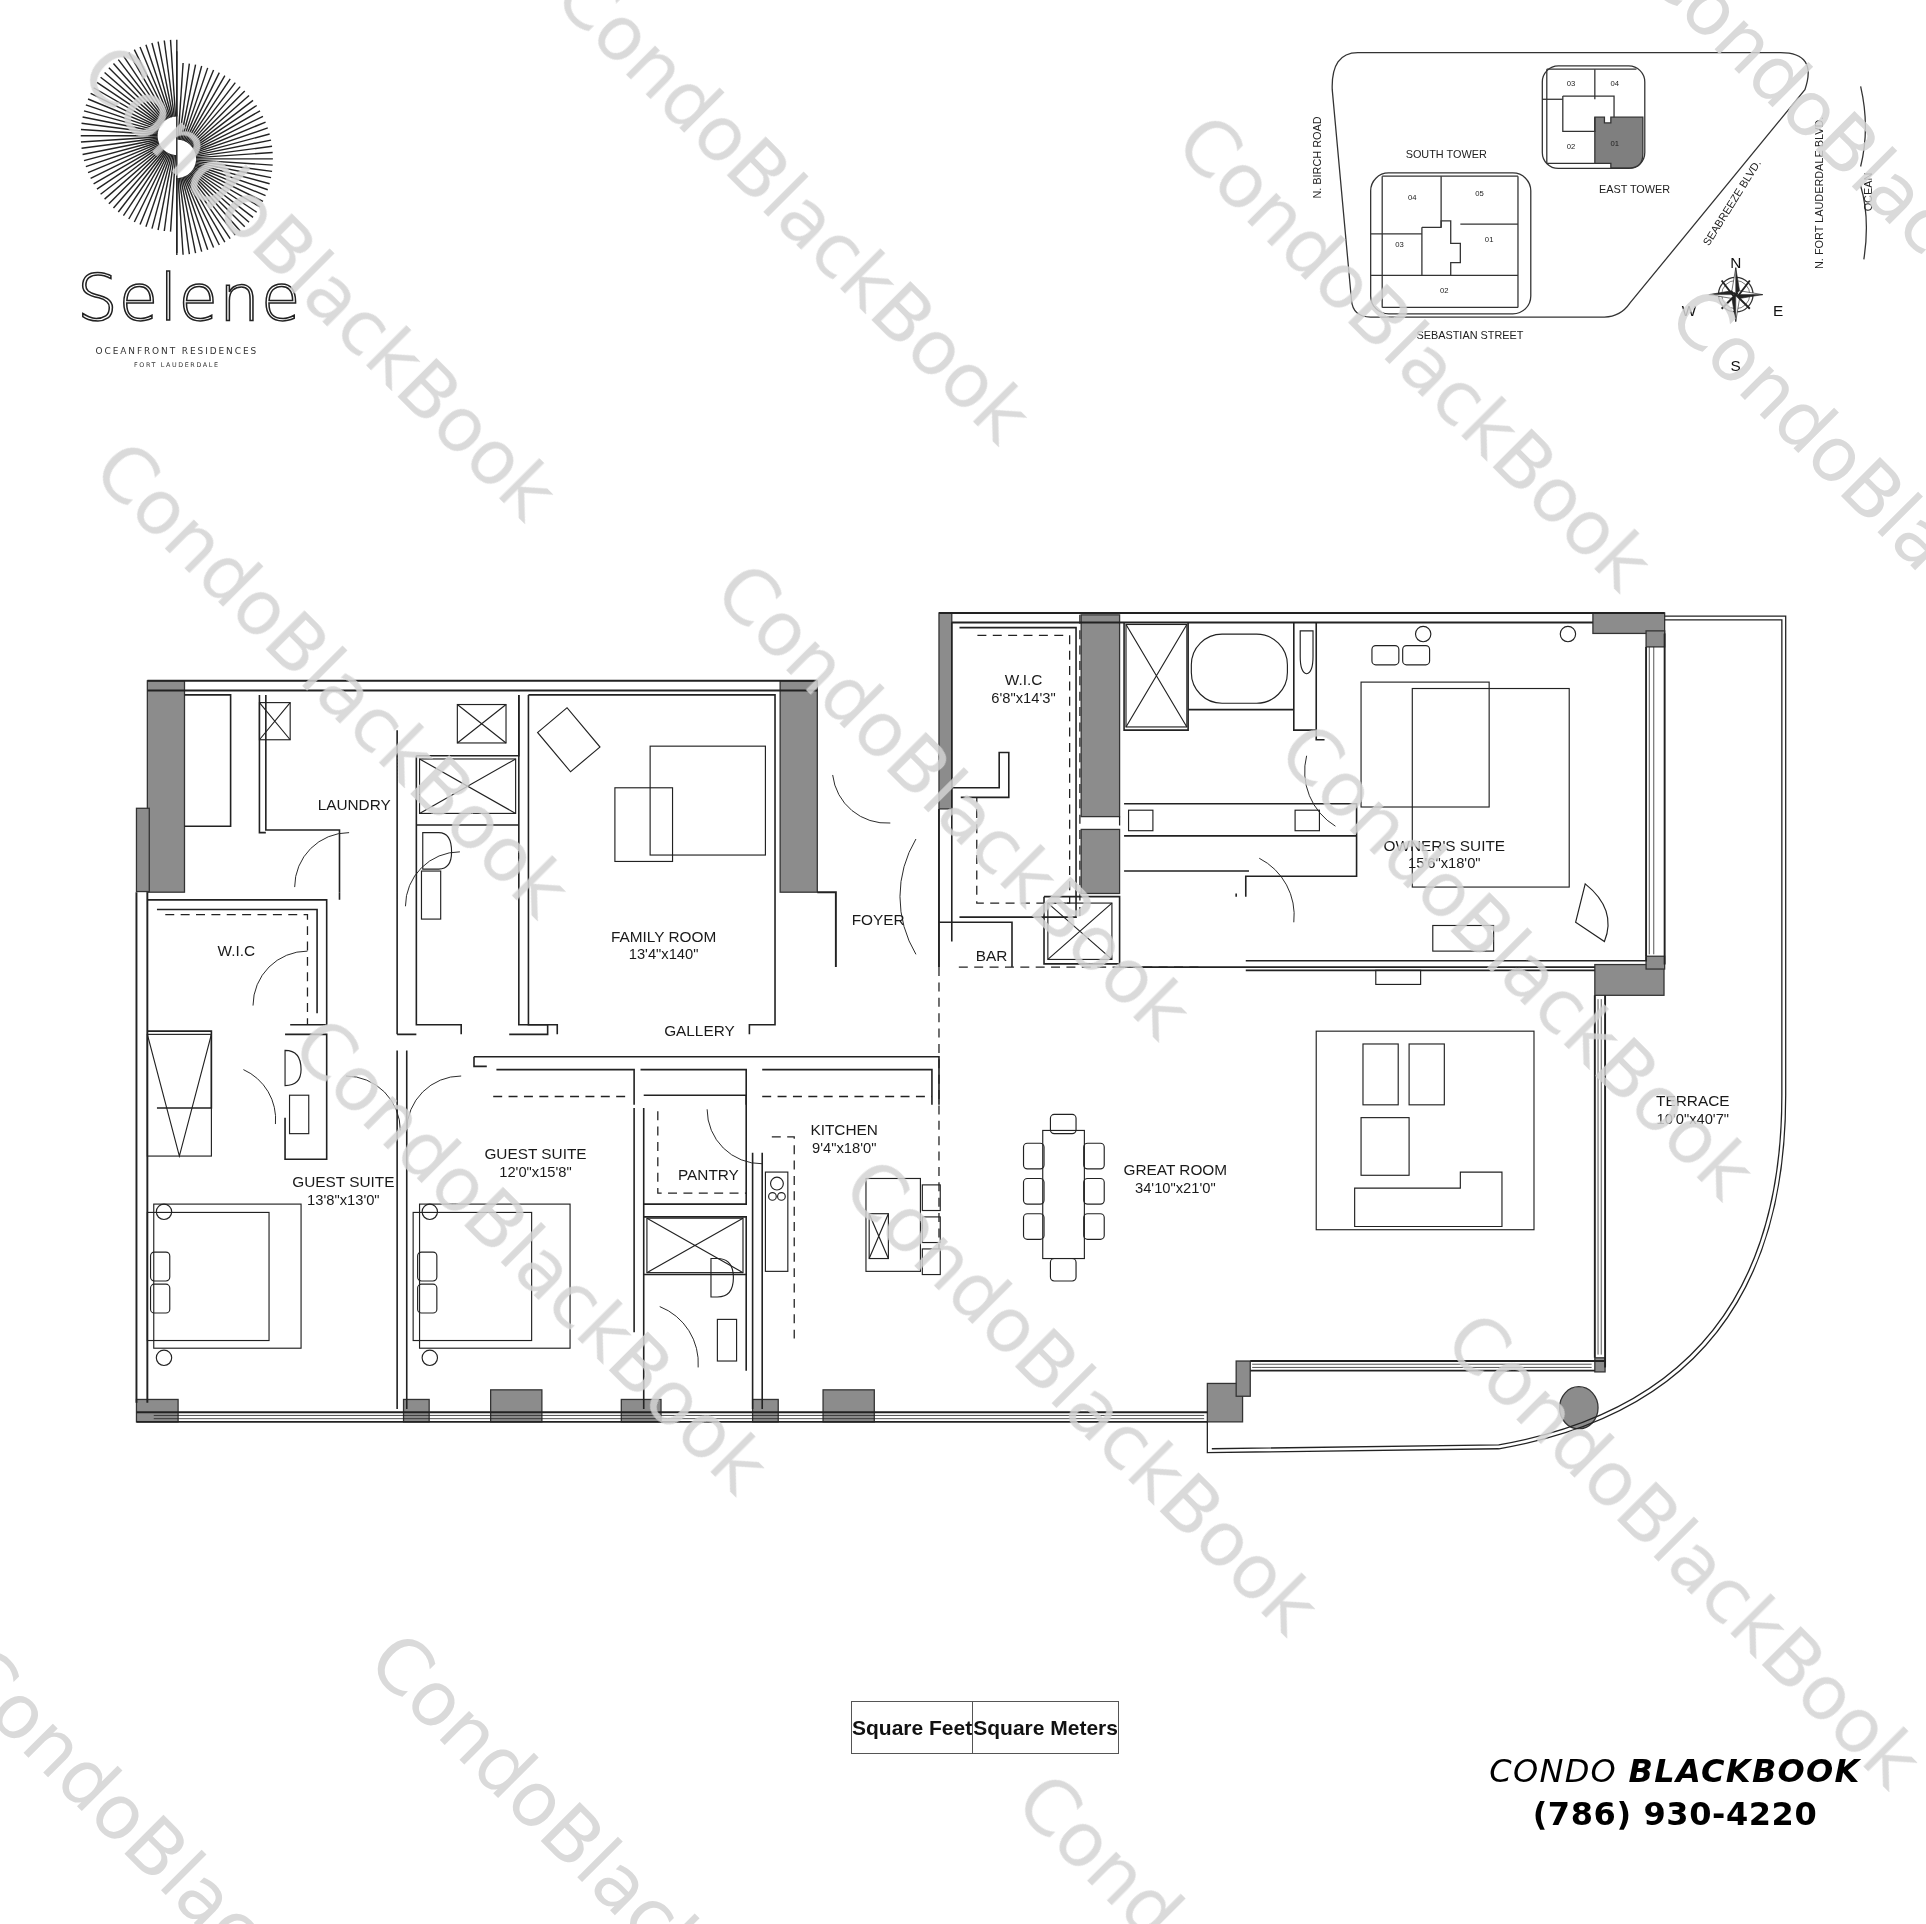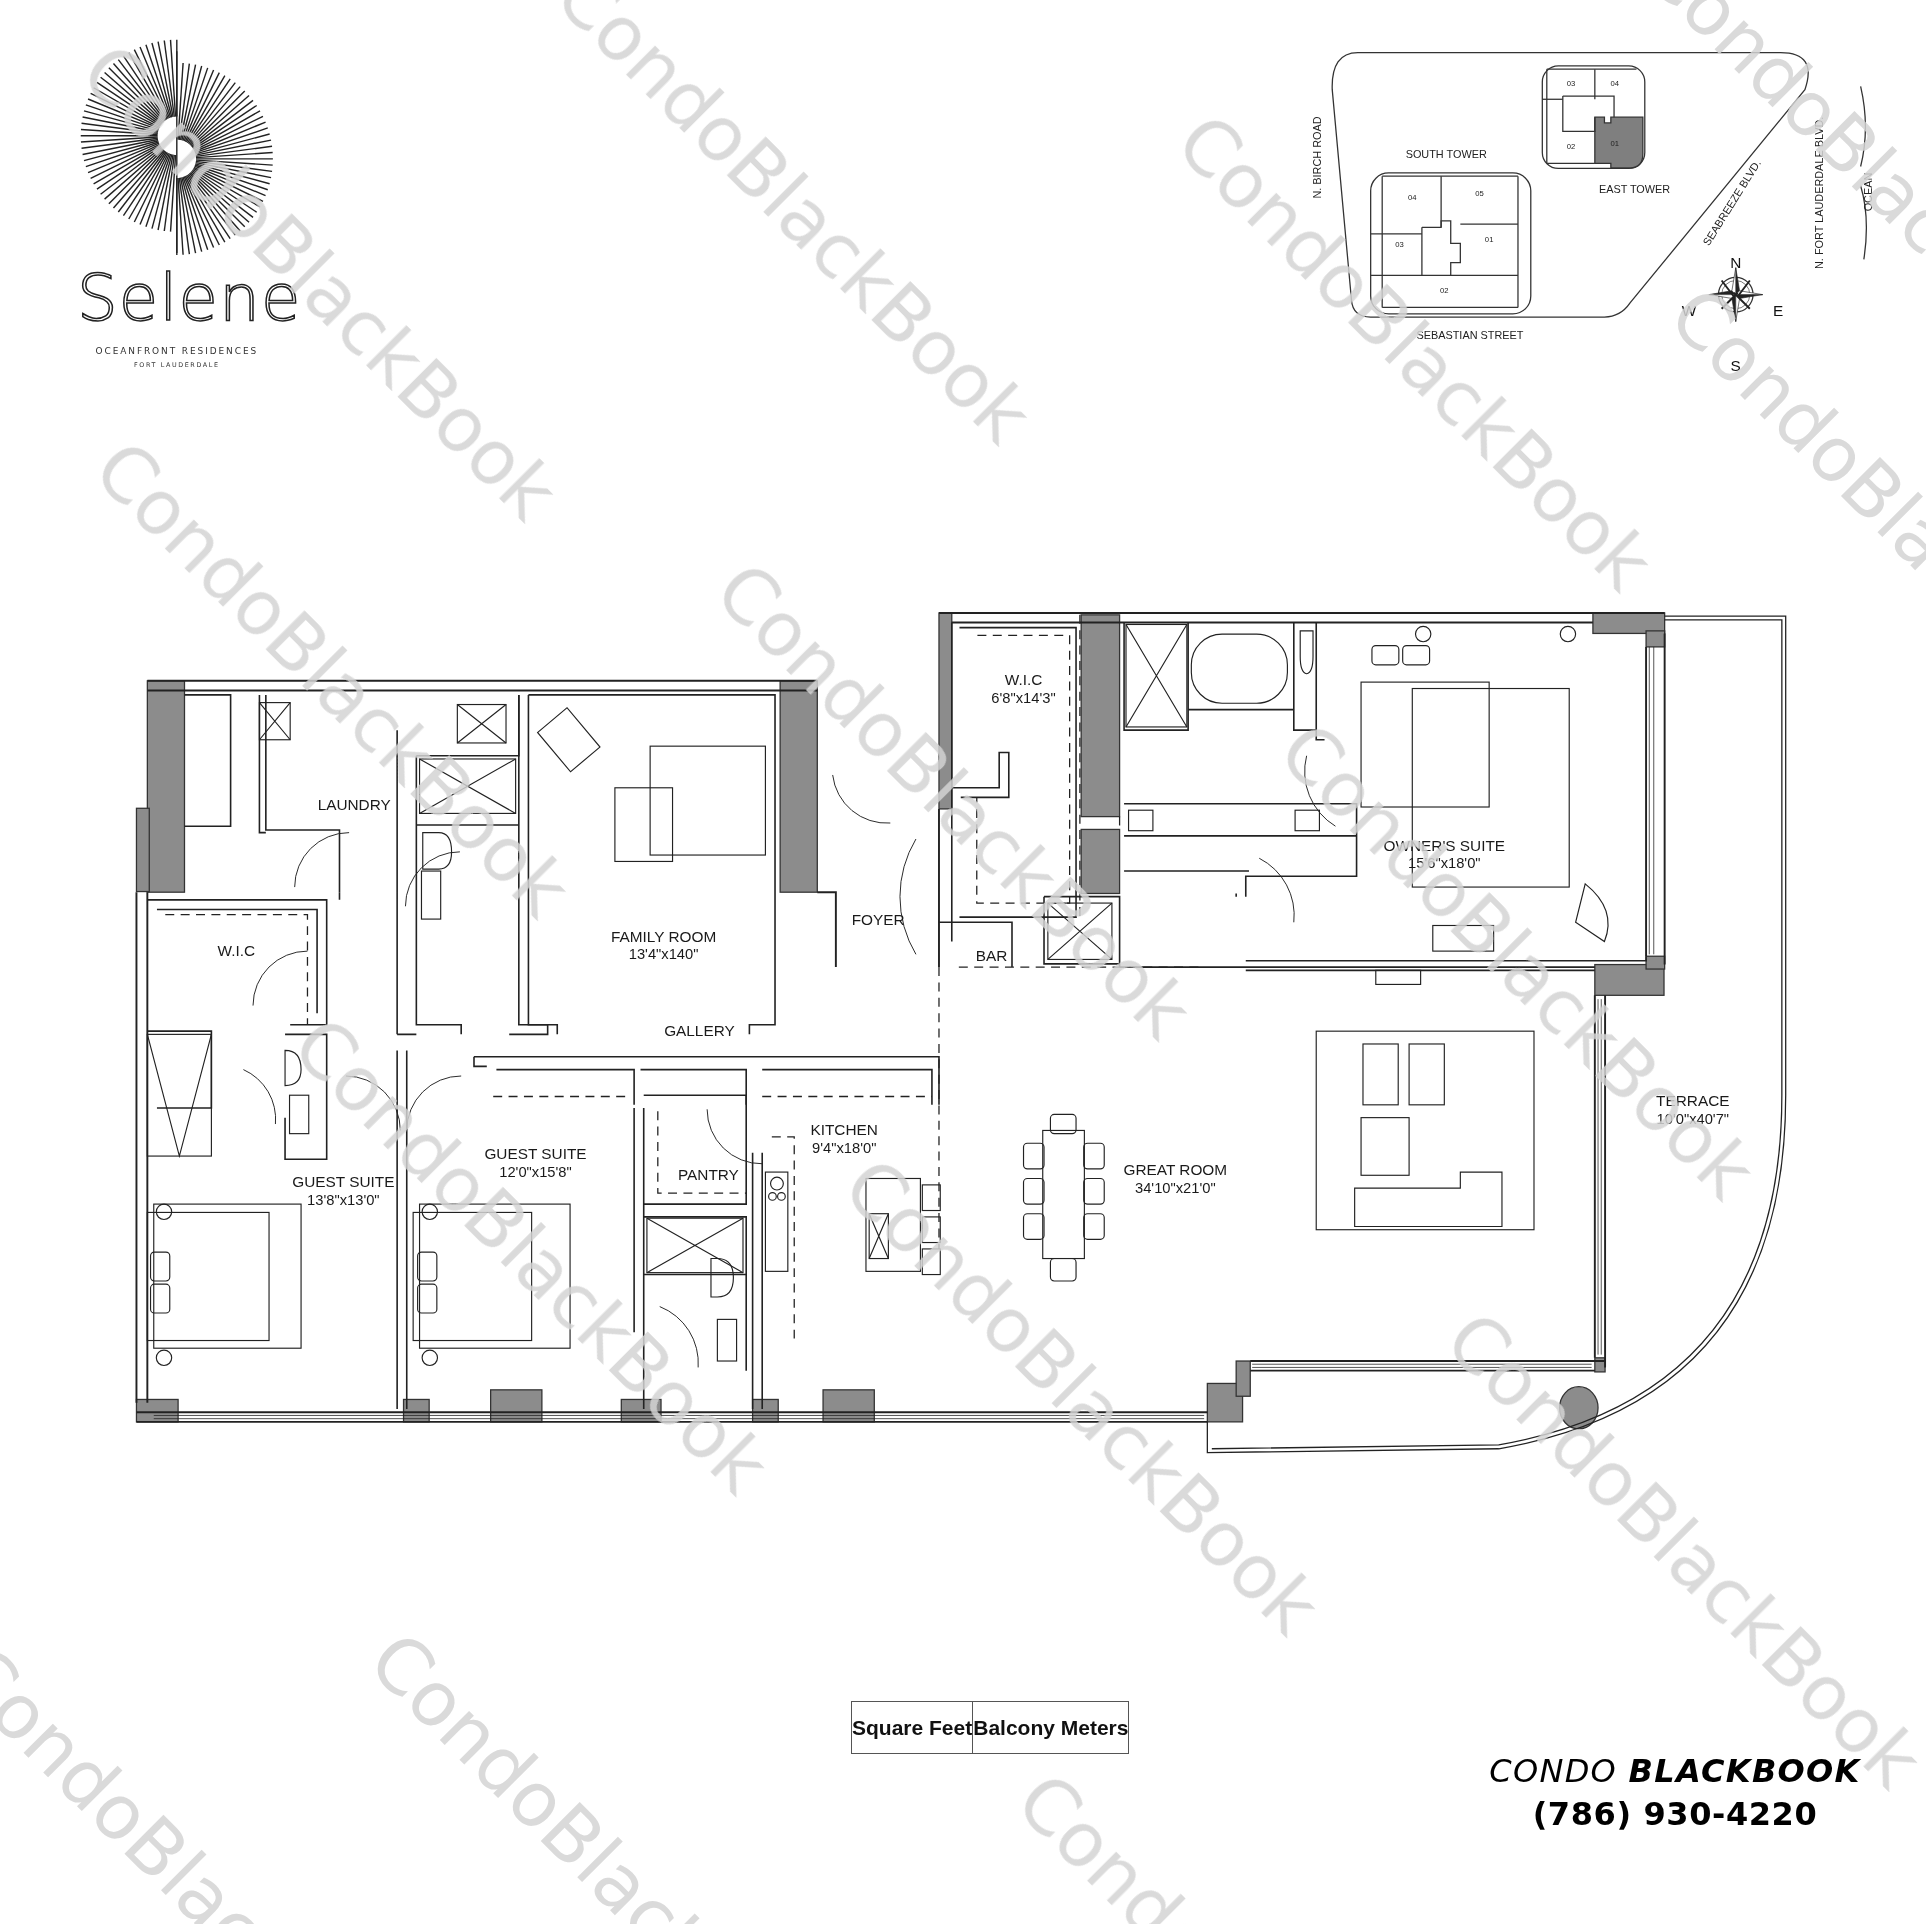--- a/index.html
+++ b/index.html
@@ -454,21 +454,21 @@
 </svg>
 
 <table class="specs">
   <tbody>
       <tr class="r1">
     <td class="blank" style="width:295px"></td>
     <td class="blank" style="width:211px"></td>
     <td class="blank" style="width:119px"></td>
     <td class="blank" style="width:176px"></td>
     <td class="hdr" colspan="2">Square Feet</td>
-    <td class="hdr" colspan="2">Balcony Meters</td>
+    <td class="hdr" colspan="2">Square Meters</td>
   </tr>
 </tbody>
   </table>
 
 <div class="brand">
   <div class="l1">
     <span>CONDO</span>
     <b>BLACKBOOK</b>
   </div>
   <div class="l2">(786) 930-4220</div>

